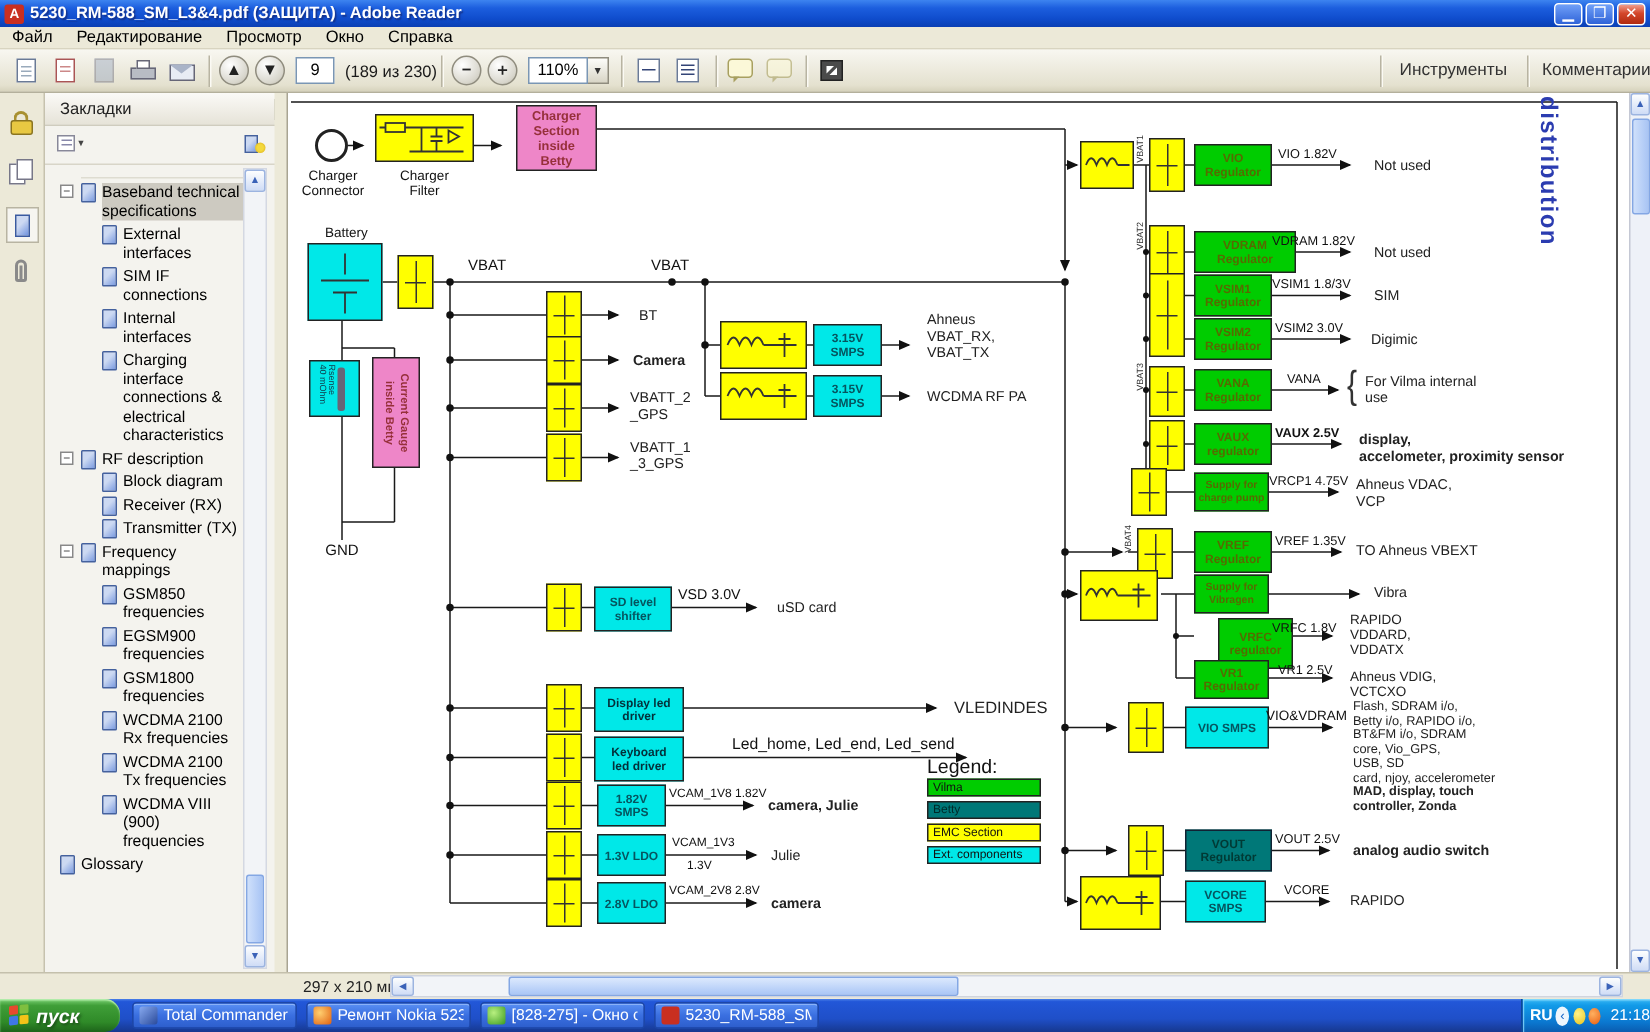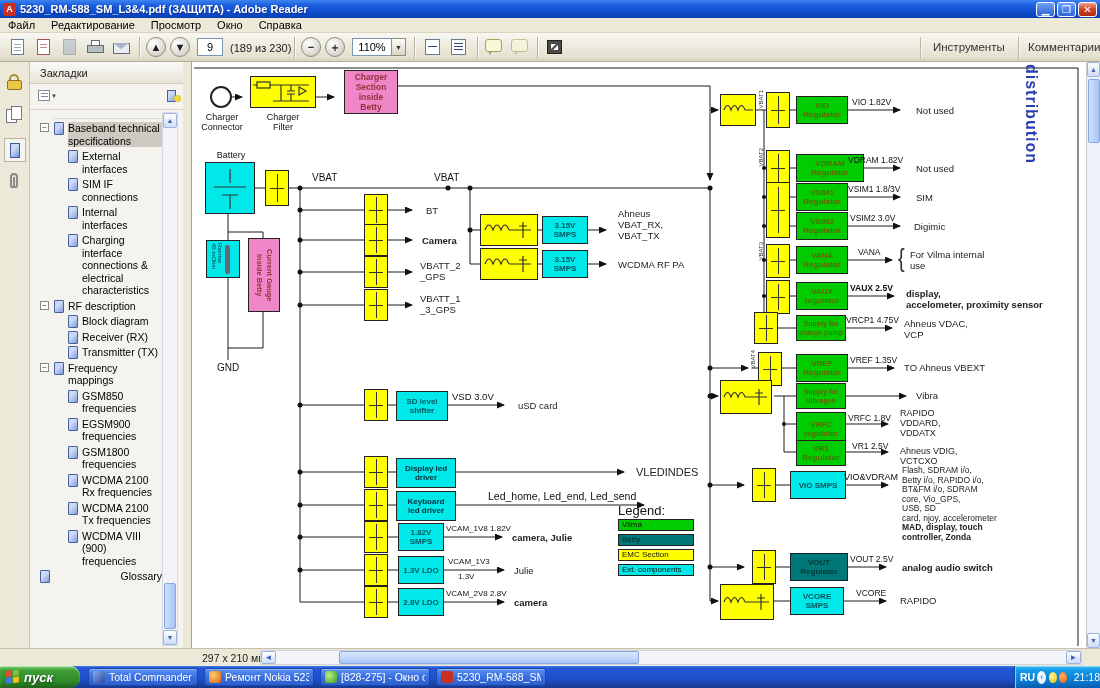--- a/index.html
+++ b/index.html
@@ -41,37 +41,37 @@
   .caret-btn { position:absolute; top:5px; width:14px; height:18px; border:1px solid #8f8c7e; border-left:none;
     background:linear-gradient(180deg,#fdfdfa,#d8d5c6); font-size:7px; text-align:center; line-height:17px; color:#333; }
   .bubble { position:absolute; top:6px; width:17px; height:13px; border:1px solid #a8a060; background:#fbf8d8; border-radius:3px; }
   .bubble::after { content:""; position:absolute; left:3px; bottom:-4px; border-left:4px solid #a8a060; border-bottom:4px solid transparent; }
 
   
   .iconstrip { position:absolute; left:0; top:62px; width:30px; height:586px; background:#ece9d8; border-right:1px solid #c6c2ae; }
   .strip-ico { position:absolute; left:6px; width:18px; height:18px; }
 
   
-  .panel { position:absolute; left:30px; top:62px; width:177px; height:586px; background:#f4f3ee; border-right:2px solid #f97316; }
+  .panel { position:absolute; left:30px; top:62px; width:177px; height:586px; background:#f4f3ee; border-right:6px solid #f97316; }
   .panel-head { position:absolute; left:0; top:0; width:100%; height:22px;
     background:linear-gradient(180deg,#fbfaf7,#e6e3d8); border-bottom:1px solid #cfccbe;
     font-size:11px; color:#222; line-height:22px; padding-left:10px; }
   .panel-head-btn { position:absolute; right:4px; top:4px; width:14px; height:14px; border:1px solid #a9a594;
     background:#f2f1ea; font-size:8px; line-height:12px; text-align:center; color:#555; }
   .panel-tools { position:absolute; left:0; top:22px; width:100%; height:26px; border-bottom:1px solid #d8d5c8; }
   .opt-ico { position:absolute; top:5px; width:18px; height:15px; }
   .bm-tree { position:absolute; left:2px; top:50px; width:130px; height:534px; overflow:hidden; }
   .bm-clip { height:7px; overflow:hidden; border-bottom:1px solid #d2cfc2; margin-left:22px; margin-bottom:3px; opacity:.65; }
   .bm-row { position:relative; margin-bottom:3px; font-size:10.5px; line-height:12.5px; color:#000; }
   .bm-row .exp { position:absolute; width:9px; height:9px; border:1px solid #888; background:#fff; color:#333;
     font-size:8px; line-height:7px; text-align:center; top:1px; }
   .bm-row .bmic { position:absolute; top:0; width:10px; height:13px; border:1px solid #44619e;
     background:linear-gradient(135deg,#ccd9f2 40%,#7b9be0); border-radius:1px; }
   .bm-row .bmt { display:block; }
-  .bm-row.lvl0 { padding-left:22px;text-align:right; } .bm-row.lvl0 .bmic { left:8px; }
+  .bm-row.lvl0 { padding-left:22px; } .bm-row.lvl0 .bmic { left:8px; }
   .bm-row.lvl1 { padding-left:36px; } .bm-row.lvl1 .bmic { left:22px; } .bm-row.lvl1 .exp { left:8px; }
   .bm-row.lvl2 { padding-left:50px; } .bm-row.lvl2 .bmic { left:36px; }
   .bm-row.sel .bmt { background:#cdcac1; }
   
   .sb { position:absolute; background:#f2f4f7; border:1px solid #d4d8e2; }
   .sb-btn { position:absolute; left:0; width:100%; height:15px; background:linear-gradient(180deg,#fdfefe,#cfdcf6);
     border:1px solid #9cb4e0; border-radius:2px; color:#3a62b8; font-size:7px; text-align:center; line-height:13px; }
   .sb-thumb { position:absolute; left:1px; width:12px; background:linear-gradient(90deg,#cfe0fb,#a8c4f4); border:1px solid #84a7e4; border-radius:2px; }
 
   .splitter { position:absolute; left:183px; top:62px; width:9px; height:586px; background:#ece9d8; border-right:1px solid #a8a492; }
@@ -601,21 +601,21 @@
       <div class="gbox" style="left:604px;top:184px;width:52px;height:28px">VANA
 Regulator</div>
       <div class="gbox" style="left:604px;top:220px;width:52px;height:28px">VAUX
 regulator</div>
       <div class="gbox" style="left:604px;top:253px;width:50px;height:26px;font-size:7px">Supply for
 charge pump</div>
       <div class="gbox" style="left:604px;top:292px;width:52px;height:28px">VREF
 Regulator</div>
       <div class="gbox" style="left:604px;top:321px;width:50px;height:26px;font-size:7px">Supply for
 Vibragen</div>
-      <div class="gbox" style="left:604px;top:350px;width:50px;height:34px">VRFC
+      <div class="gbox" style="left:620px;top:350px;width:50px;height:34px">VRFC
 regulator</div>
       <div class="gbox" style="left:604px;top:378px;width:50px;height:26px">VR1
 Regulator</div>
       <div class="cbox" style="left:598px;top:409px;width:56px;height:28px">VIO SMPS</div>
       <div class="tealbox" style="left:598px;top:491px;width:58px;height:28px">VOUT
 Regulator</div>
       <div class="cbox" style="left:598px;top:525px;width:54px;height:28px">VCORE
 SMPS</div>
 
       <div class="vlab" style="left:660px;top:35px">VIO 1.82V</div>

